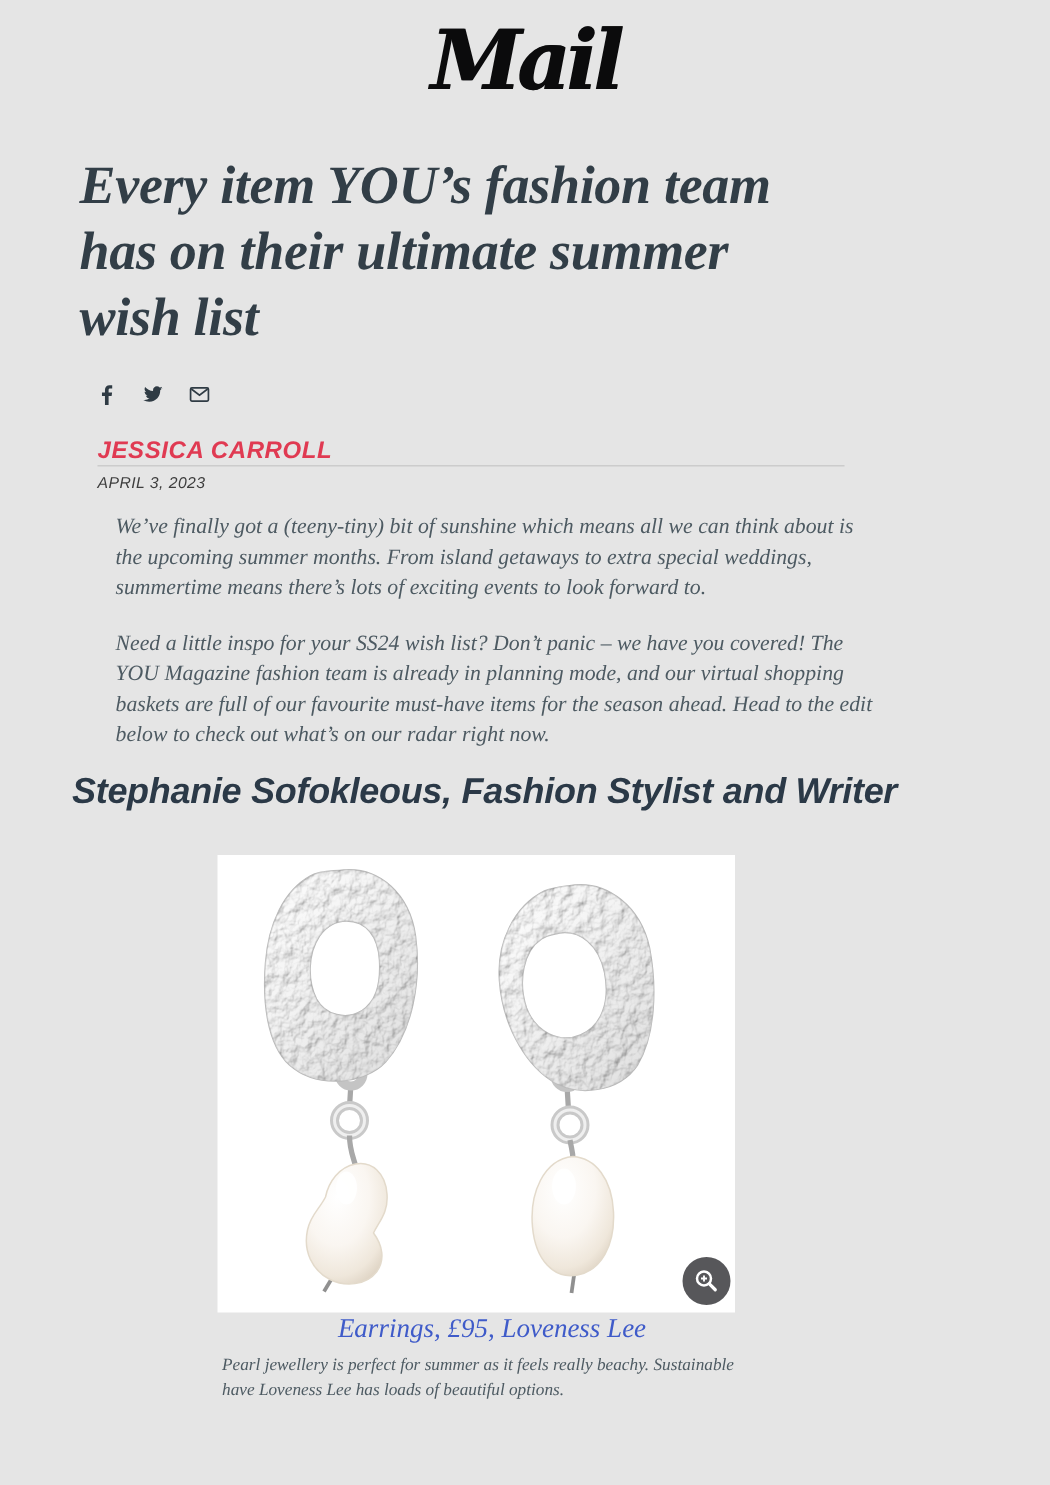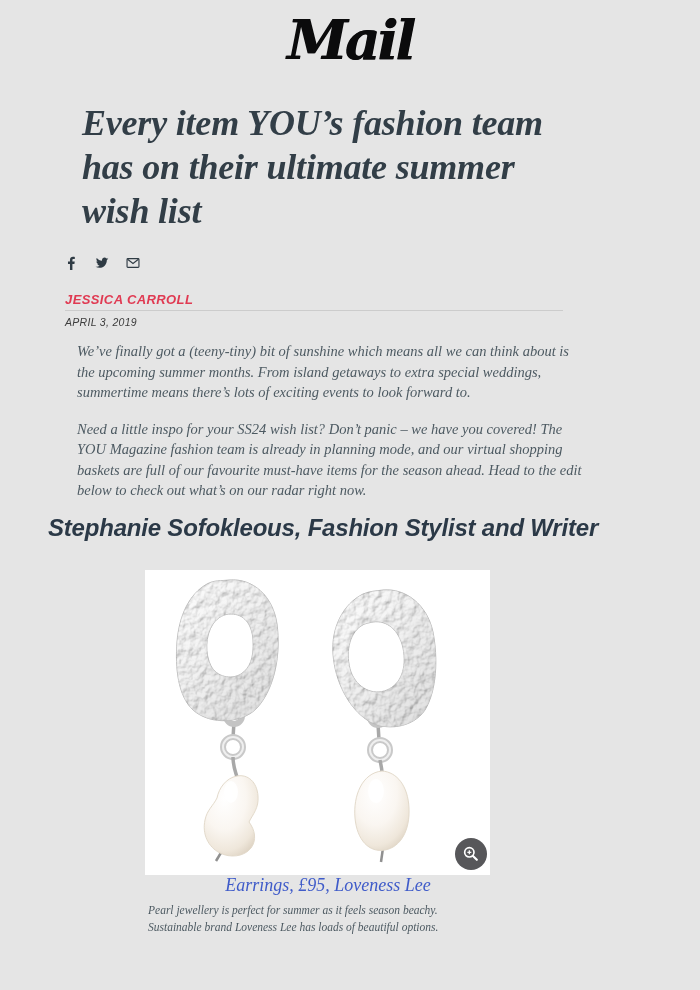--- a/index.html
+++ b/index.html
@@ -8,31 +8,31 @@
 
   
   .masthead{position:absolute;top:10px;left:0;width:700px;text-align:center;}
   .logo{display:inline-flex;align-items:baseline;text-decoration:none;cursor:pointer;}
   .logo-mail{font-family:"DejaVu Serif",serif;font-weight:bold;font-size:55px;line-height:60px;
              color:#0b0b0c;letter-spacing:-3px;text-shadow:0.6px 0 0 #0b0b0c;}
   .logo-online{font-family:"Liberation Sans",sans-serif;font-weight:normal;font-size:51px;
                line-height:60px;color:#536f8a;margin-left:10px;letter-spacing:0.5px;}
 
   
-  .headline{position:absolute;top:101px;left:82px;width:470px;margin:0;
+  .headline{position:absolute;top:101px;left:53px;width:470px;margin:0;
             font-family:"Liberation Serif",serif;font-weight:600;font-size:36px;
             line-height:44px;color:#323e47;letter-spacing:-0.2px;}
 
   
   .share-row{position:absolute;top:256px;left:64px;display:flex;gap:17px;align-items:center;}
   .share-icon{width:14px;height:14px;display:inline-block;cursor:pointer;}
   .share-icon svg{width:14px;height:14px;display:block;}
 
   
-  .byline{position:absolute;top:292px;left:65px;font-size:13px;font-weight:bold;
+  .byline{position:absolute;top:292px;left:65px;font-size:16px;font-weight:bold;
           color:#e03a52;letter-spacing:0.4px;cursor:pointer;}
   .byline-rule{position:absolute;top:310px;left:65px;width:498px;height:0;margin:0;
                border:none;border-top:1px solid #cccccc;}
   .date{position:absolute;top:316px;left:65px;font-size:10.5px;color:#3d3d3d;letter-spacing:0.3px;}
 
   
   .body-copy{position:absolute;top:341px;left:65px;width:505px;margin-left:12px;}
   .body-copy p{margin:0 0 16px 0;font-family:"Liberation Serif",serif;font-size:14.5px;
                line-height:20.5px;color:#4d5a62;}
 
@@ -85,21 +85,21 @@
     <span class="share-icon">
       <svg viewBox="0 0 16 16">
           <rect x="1.2" y="3" width="13.6" height="10" rx="1" fill="none" stroke="#2f3b44" stroke-width="1.3"></rect>
           <path d="M1.8 3.8 8 8.5l6.2-4.7" fill="none" stroke="#2f3b44" stroke-width="1.3"></path>
         </svg>
     </span>
   </div>
 
   <div class="byline">JESSICA CARROLL</div>
   <hr class="byline-rule">
-  <div class="date">APRIL 3, 2019</div>
+  <div class="date">APRIL 3, 2023</div>
 
   <div class="body-copy">
     <p>We’ve finally got a (teeny-tiny) bit of sunshine which means all we can think about is the upcoming summer months. From island getaways to extra special weddings, summertime means there’s lots of exciting events to look forward to.</p>
     <p>Need a little inspo for your SS24 wish list? Don’t panic – we have you covered! The YOU Magazine fashion team is already in planning mode, and our virtual shopping baskets are full of our favourite must-have items for the season ahead. Head to the edit below to check out what’s on our radar right now.</p>
   </div>
 
   <h2 class="subheading">Stephanie Sofokleous, Fashion Stylist and Writer</h2>
 
   <figure class="product-figure">
     <svg class="earrings" viewBox="0 0 345 305">
@@ -173,15 +173,15 @@
         <line x1="7.6" y1="10" x2="12.4" y2="10" stroke="#ffffff" stroke-width="1.5"></line>
         <line x1="10" y1="7.6" x2="10" y2="12.4" stroke="#ffffff" stroke-width="1.5"></line>
       </svg>
     </button>
   </figure>
 
   <div class="caption">
     <a>Earrings, £95, Loveness Lee</a>
   </div>
 
-  <p class="figure-para">Pearl jewellery is perfect for summer as it feels season beachy. Sustainable brand Loveness Lee has loads of beautiful options.</p>
+  <p class="figure-para">Pearl jewellery is perfect for summer as it feels really beachy. Sustainable have Loveness Lee has loads of beautiful options.</p>
 
 </div>
 
 </body></html>

